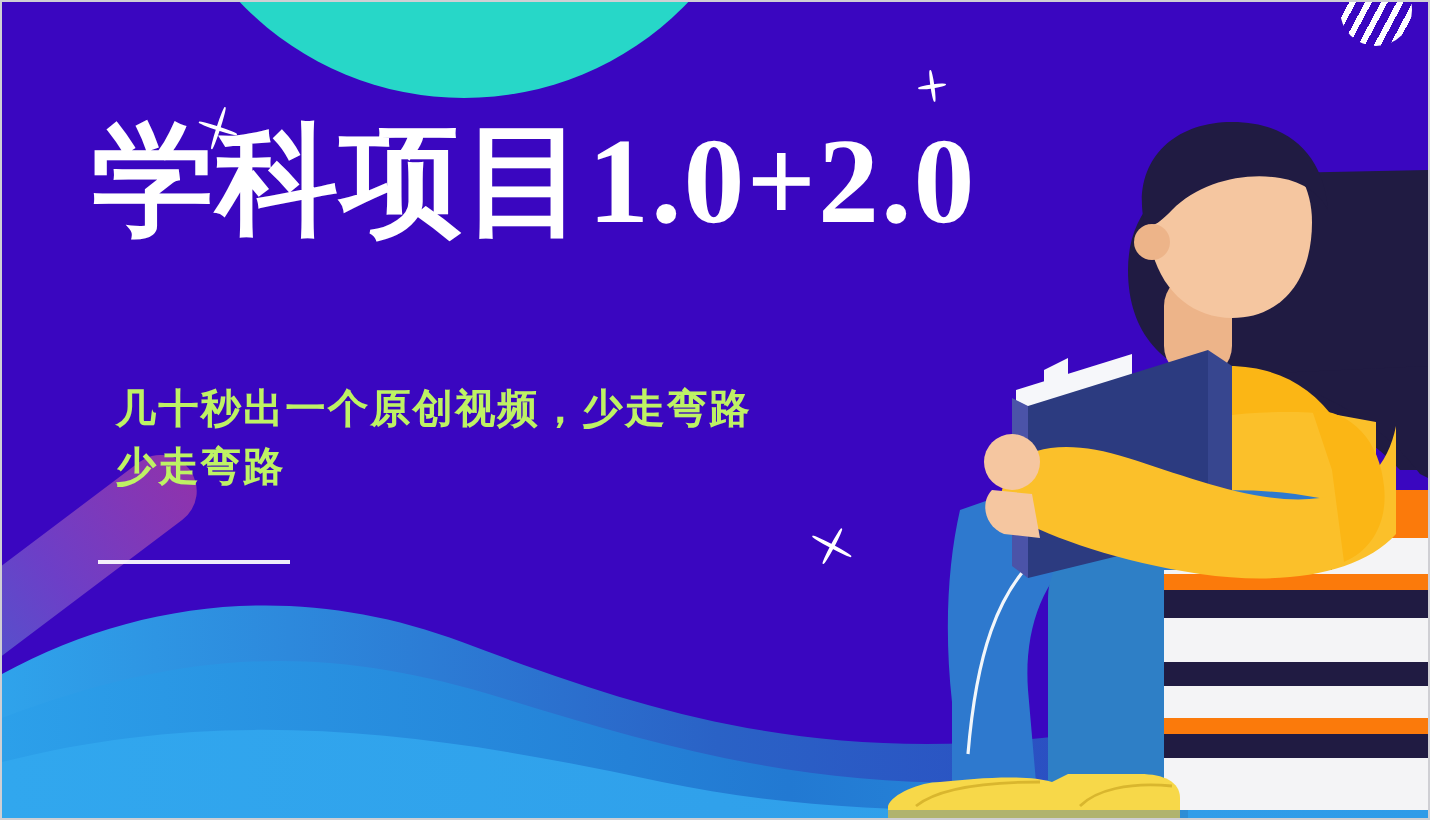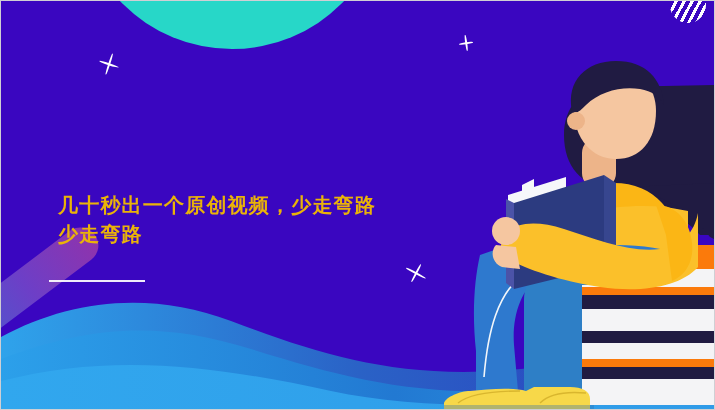--- a/index.html
+++ b/index.html
@@ -85,21 +85,21 @@
 
   .poster-sub{
     position:absolute;
     left:57px;top:190px;
     width:470px;
     font-family:"Liberation Serif",serif;
     font-weight:700;
     font-size:20px;
     line-height:29px;
     letter-spacing:1.2px;
-    color:#eab308;
+    color:#bef264;
   }
   .poster-sub .line{display:block;}
 
   .underline{
     position:absolute;
     left:48px;top:279px;
     width:96px;height:2px;
     background:#ffffff;
     opacity:.92;
   }
@@ -230,20 +230,23 @@
                C146,282 112,270 94,260 C84,254 86,246 90,238 Z" fill="#FBC02A"></path>
 
       <circle cx="92" cy="232" r="14" fill="#F5C6A0"></circle>
       <path d="M82,246 C76,252 78,264 88,268 L106,270 L102,248 Z" fill="#F5C6A0"></path>
 
       <path d="M242,206 C262,206 276,222 278,244 C280,262 272,276 258,282
                L252,236 Z" fill="#FBB615"></path>
     </svg>
   </div>
 
+  <div class="text-block">
+    <h1 class="poster-title">学科项目1.0+2.0</h1>
+  </div>
 
   <div class="poster-sub">
     <span class="line">几十秒出一个原创视频，少走弯路</span>
     <span class="line">少走弯路</span>
   </div>
 
   <div class="underline"></div>
 
 </div>
 

